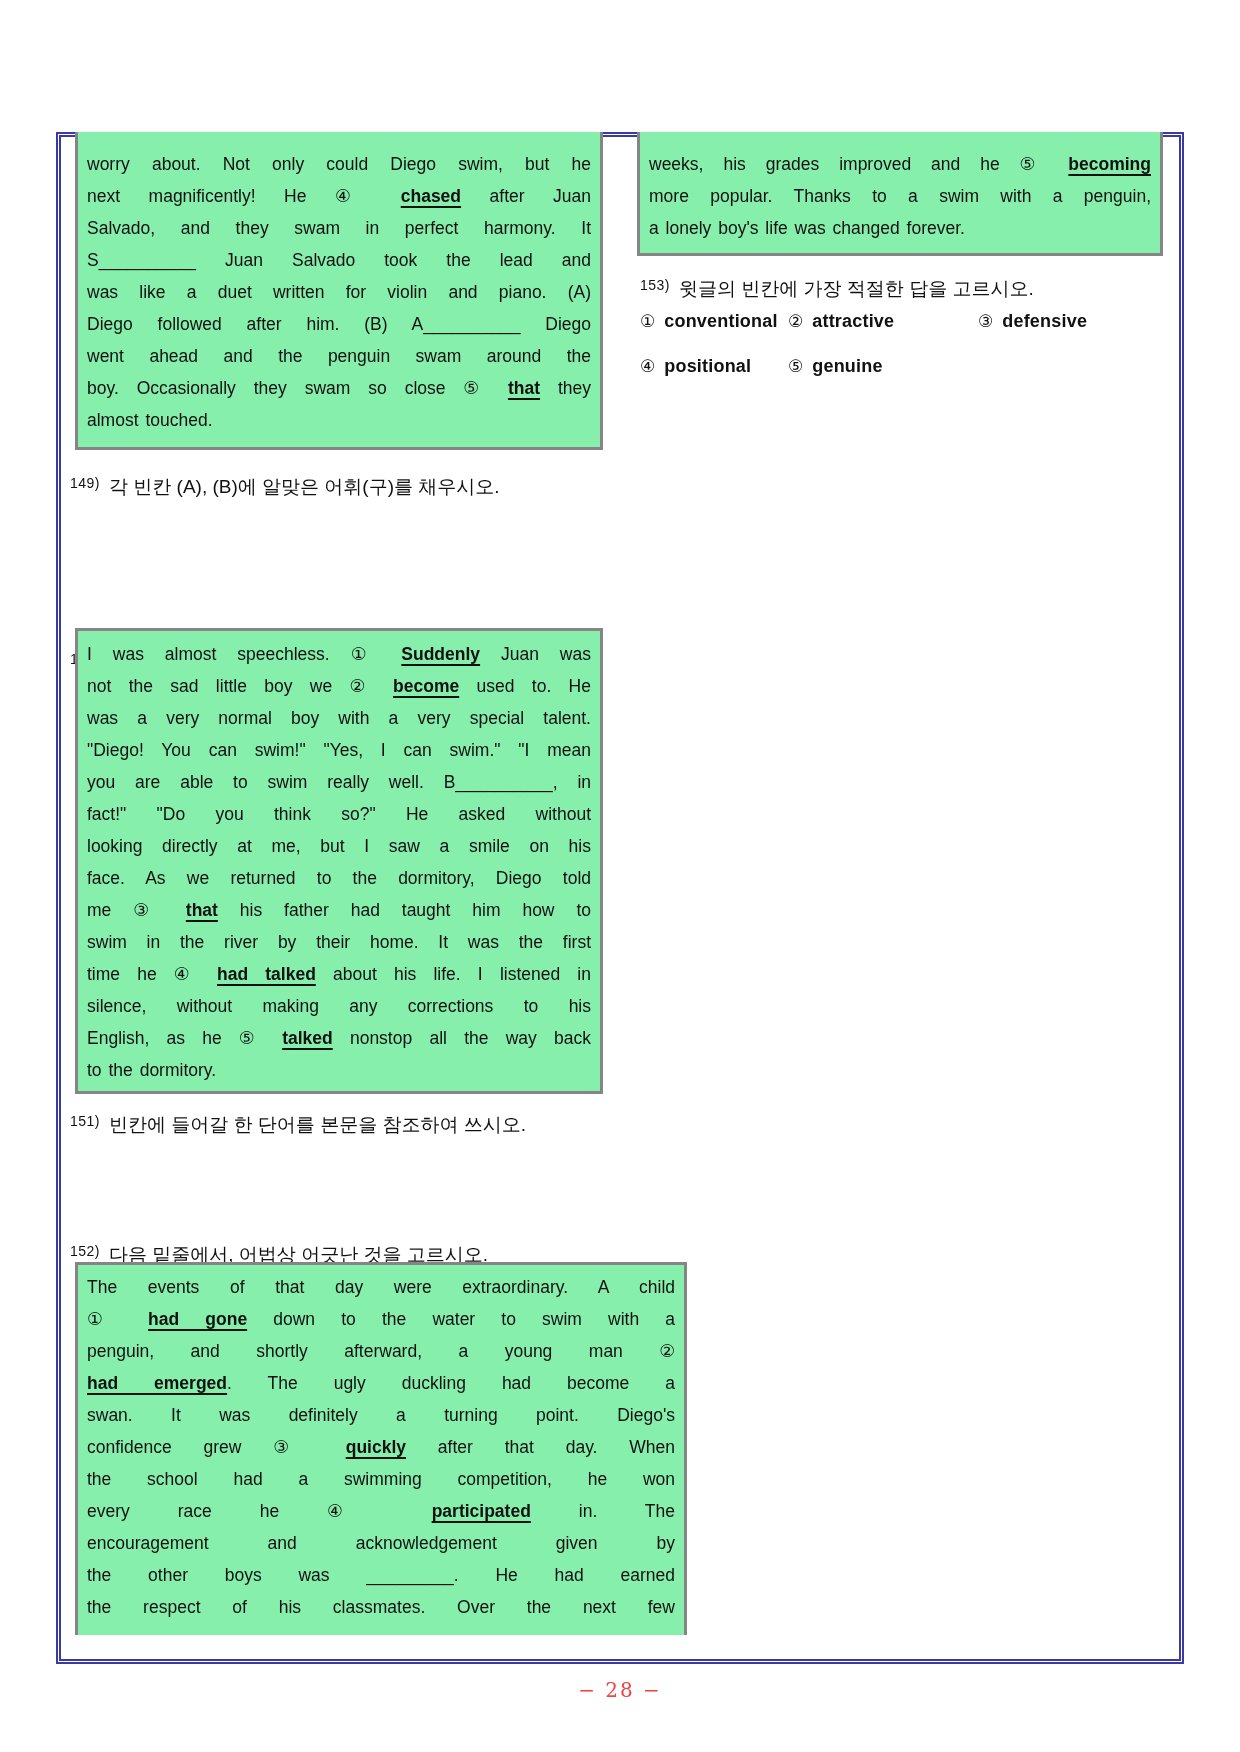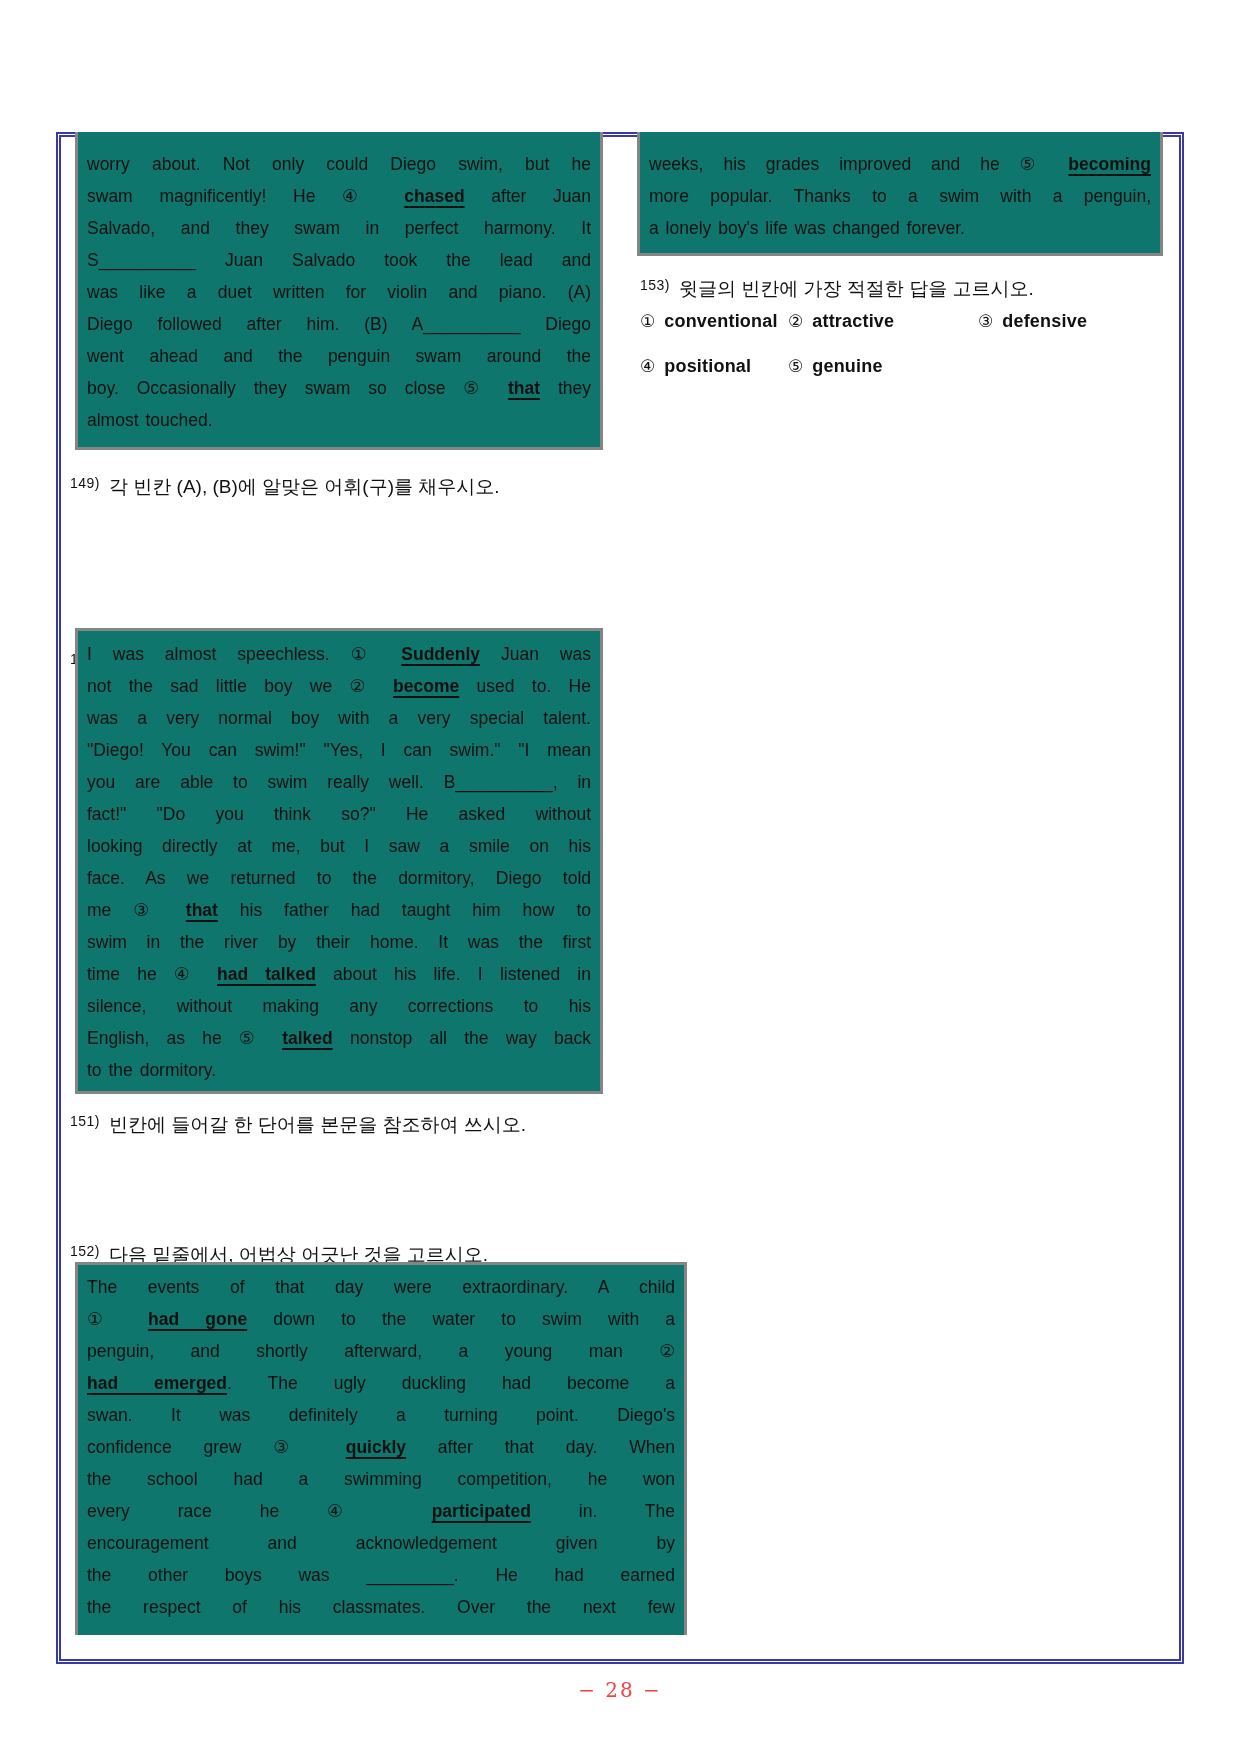--- a/index.html
+++ b/index.html
@@ -12,21 +12,21 @@
   .frame {
     position: absolute;
     left: 56px; top: 132px;
     width: 1128px; height: 1532px;
     border: 5px double #3a3aa6;
     background: transparent;
   }
   .pbox {
     position: absolute;
     border: 3px solid #858585;
-    background: #0f766e;
+    background: #86efac;
     font-size: 17.5px;
     line-height: 32px;
     word-spacing: 2px;
     overflow: hidden;
   }
   .pbox.no-top { border-top: none; }
   .pbox.no-bottom { border-bottom: none; }
   .pbox .inner { padding: 0 9px; }
   .line {
     text-align: justify;
@@ -77,21 +77,21 @@
   }
 </style>
 </head>
 <body>
 
 <div class="frame"></div>
 
 <div class="pbox no-top" style="left:75px; top:132px; width:528px; height:318px;">
   <div class="inner" style="padding-top:16px;">
       <div class="line"><span>worry about. Not only could Diego swim, but he</span></div>
-      <div class="line"><span>swam magnificently! He ④ </span><span class="u">chased</span><span> after Juan</span></div>
+      <div class="line"><span>next magnificently! He ④ </span><span class="u">chased</span><span> after Juan</span></div>
       <div class="line"><span>Salvado, and they swam in perfect harmony. It</span></div>
       <div class="line"><span>S__________ Juan Salvado took the lead and</span></div>
       <div class="line"><span>was like a duet written for violin and piano. (A)</span></div>
       <div class="line"><span>Diego followed after him. (B) A__________ Diego</span></div>
       <div class="line"><span>went ahead and the penguin swam around the</span></div>
       <div class="line"><span>boy. Occasionally they swam so close ⑤ </span><span class="u">that</span><span> they</span></div>
       <div class="line nj"><span>almost touched.</span></div>
     </div>
 </div>
 

